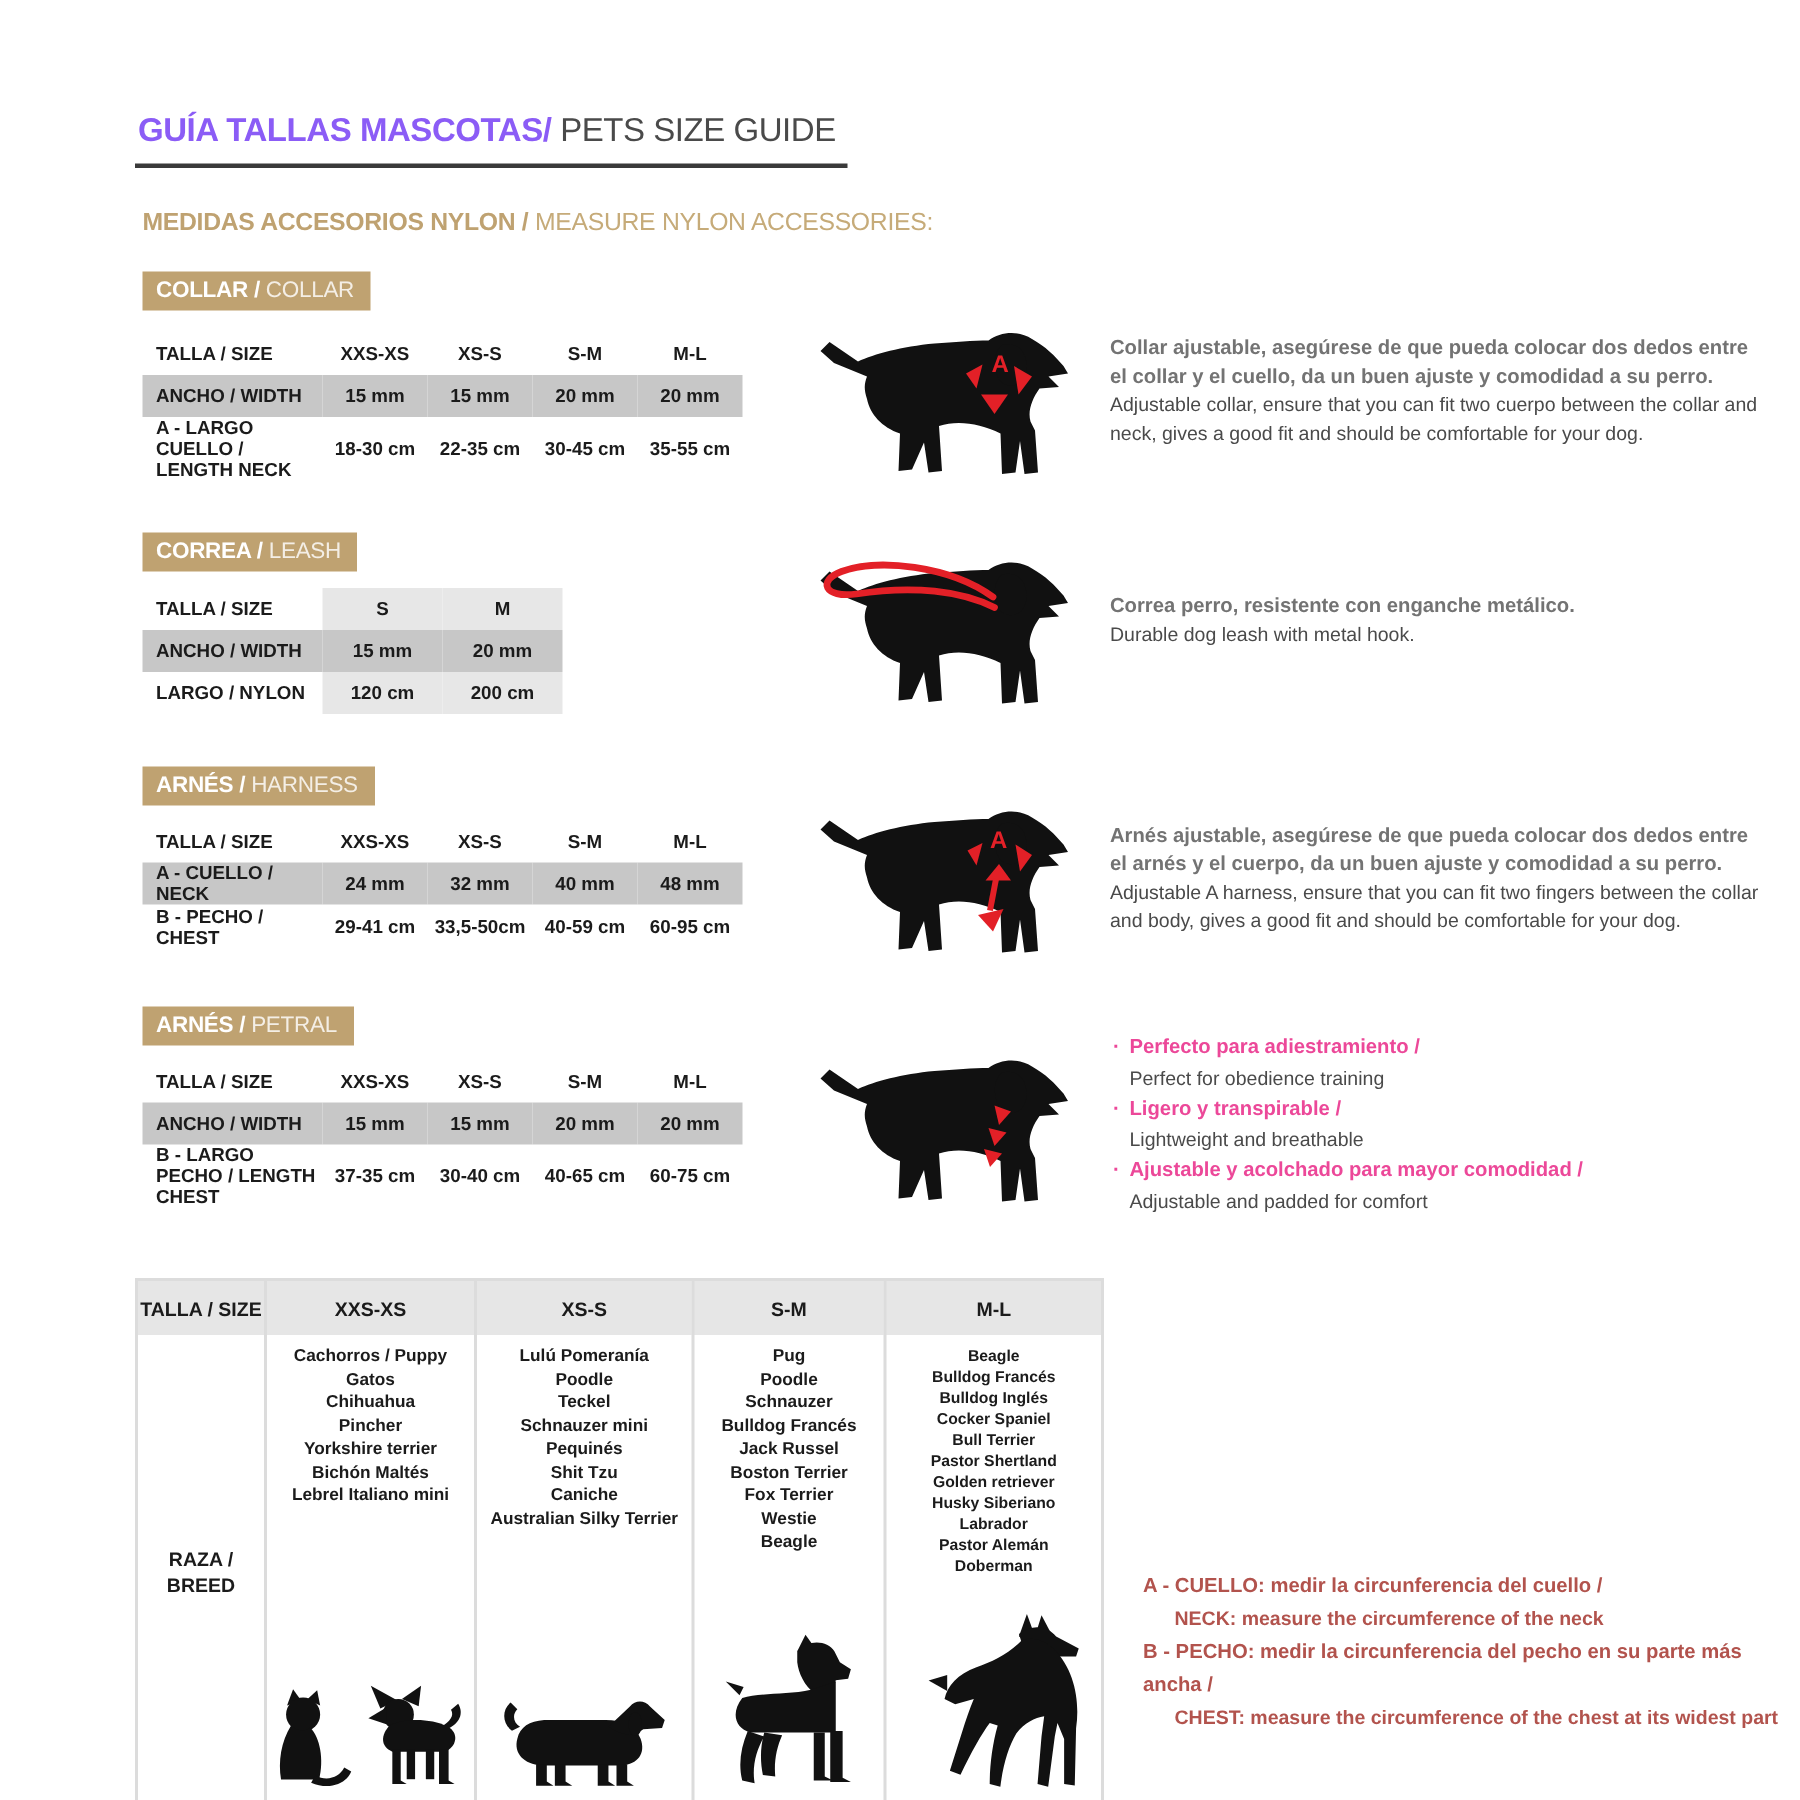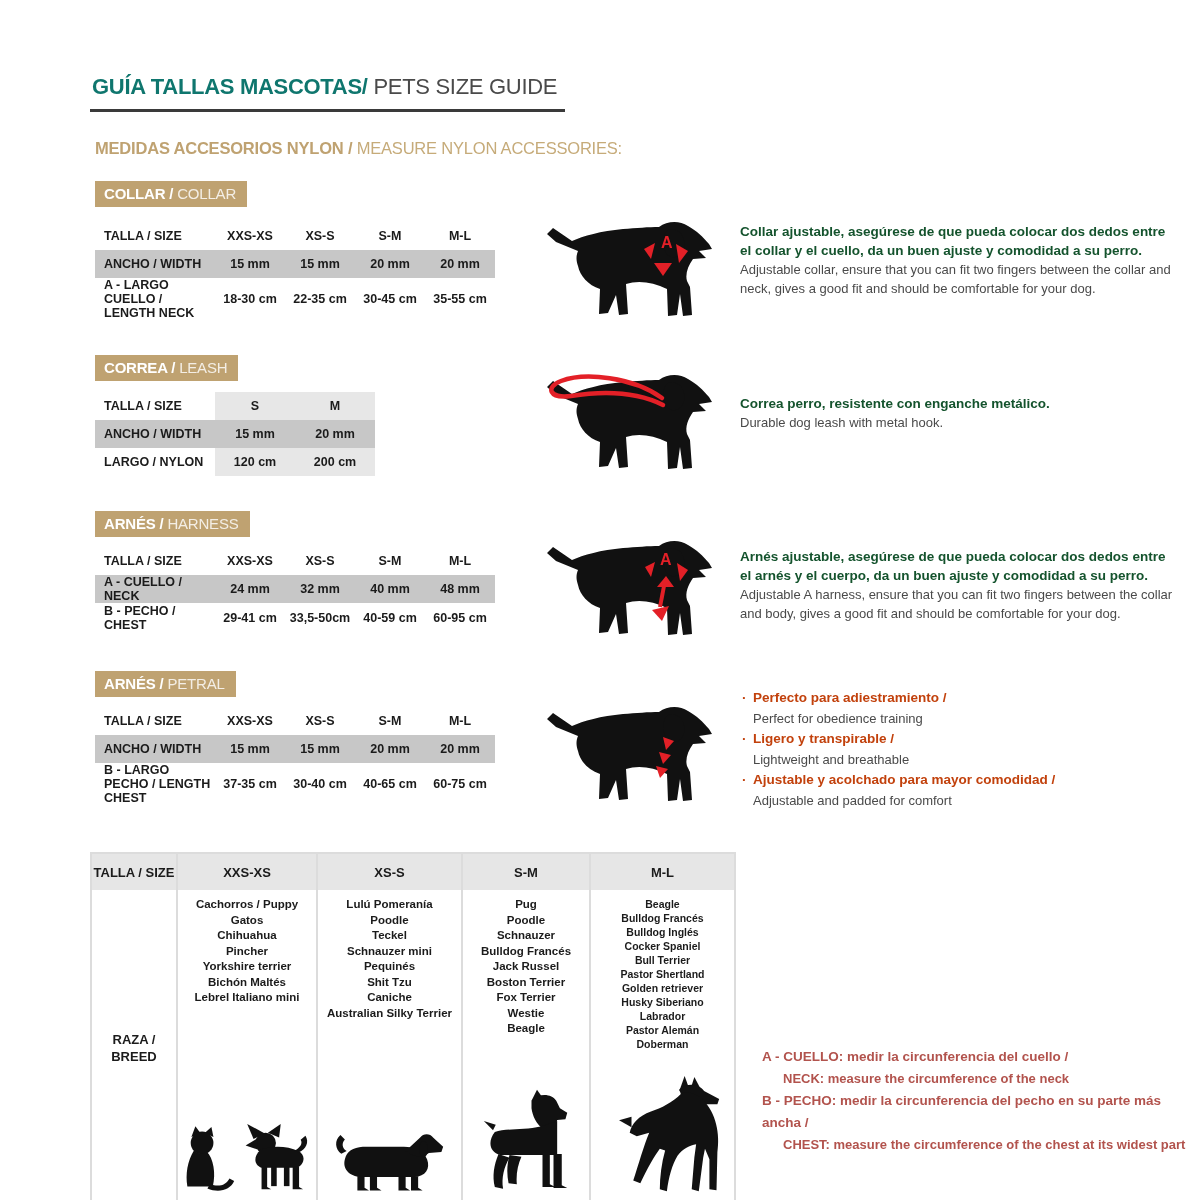--- a/index.html
+++ b/index.html
@@ -3,21 +3,21 @@
 <meta charset="utf-8">
 <style>
   html,body{margin:0;padding:0;background:#ffffff;}
   #sheet{position:relative;width:1200px;height:1200px;background:#fff;overflow:hidden;
          font-family:"Liberation Sans", sans-serif;color:#1b1b1b;}
   .abs{position:absolute;}
 
   
   .title-wrap{left:90px;top:74px;border-bottom:3px solid #3a3a3a;padding:0 8px 9px 2px;
               font-size:22px;letter-spacing:-0.3px;white-space:nowrap;}
-  .title-es{font-weight:700;color:#0f766e;}
+  .title-es{font-weight:700;color:#8b5cf6;}
   .title-en{font-weight:400;color:#4a4a4a;}
   .subtitle{left:95px;top:139px;font-size:16.5px;letter-spacing:-0.2px;white-space:nowrap;}
   .sub-es{font-weight:700;color:#bfa271;}
   .sub-en{font-weight:400;color:#c6ab79;}
 
   
   .badge{background:#bfa271;color:#fff;font-size:15px;padding:4px 11px 5px 9px;
          display:inline-block;letter-spacing:-0.2px;white-space:nowrap;}
   .badge-es{font-weight:700;text-align:center;}
   .badge-en{font-weight:400;color:rgba(255,255,255,0.82);}
@@ -27,26 +27,26 @@
   .stable td{font-weight:700;font-size:12.5px;color:#1b1b1b;text-align:center;
              vertical-align:middle;padding:0;line-height:14px;}
   .stable td.lab{text-align:left;padding-left:9px;}
   .stable tr{height:28px;}
   .stable tr.tall{height:42px;margin-top:28px;}
   .stable tr.shade td{background:#c7c7c7;}
   .stable td.lt{background:#e7e7e7;}
 
   
   .desc{width:434px;font-size:13.5px;line-height:19px;}
-  .desc .es{display:block;font-weight:700;color:#14532d;}
+  .desc .es{display:block;font-weight:700;color:#737373;}
   .desc .en{display:block;font-weight:400;color:#4a4a4a;font-size:13px;}
 
   .bullets{width:440px;}
   .bullet{position:relative;padding-left:11px;font-size:13.5px;line-height:20.5px;}
-  .bullet .es{display:block;font-weight:700;color:#c2410c;}
+  .bullet .es{display:block;font-weight:700;color:#ec4899;}
   .bullet .es::before{content:"\00B7";position:absolute;left:0;font-weight:700;}
   .bullet .en{display:block;font-weight:400;color:#4a4a4a;font-size:13px;}
 
   
   .breeds{left:90px;top:852px;width:642px;display:grid;
           grid-template-columns:84px 140px 145px 128px 145px;
           border:2px solid #dcdcdc;}
   .bhead{height:36px;background:#e6e6e6;display:flex;align-items:center;justify-content:center;
          font-weight:700;font-size:13px;}
   .bcell{border-left:2px solid #dcdcdc;}
@@ -139,21 +139,21 @@
       <use href="#dogsil" xlink:href="#dogsil"></use>
       <text class="redA" x="120" y="30">A</text>
       <polygon class="red" points="103,31 114,25 110,41"></polygon>
       <polygon class="red" points="135,26 147,33 138,45"></polygon>
       <polygon class="red" points="113,45 131,45 122,58"></polygon>
     </svg>
   </div>
 
   <div class="abs desc" style="left:740px;top:222px;">
     <span class="es">Collar ajustable, asegúrese de que pueda colocar dos dedos entre el collar y el cuello, da un buen ajuste y comodidad a su perro.</span>
-    <span class="en">Adjustable collar, ensure that you can fit two fingers between the collar and neck, gives a good fit and should be comfortable for your dog.</span>
+    <span class="en">Adjustable collar, ensure that you can fit two cuerpo between the collar and neck, gives a good fit and should be comfortable for your dog.</span>
   </div>
 
   <div class="abs badge" style="left:95px;top:355px;">
     <span class="badge-es">CORREA / </span><span class="badge-en">LEASH</span>
   </div>
 
   <table class="abs stable" style="left:95px;top:392px;">
     <colgroup>
         <col style="width:120px">
         <col style="width:80px">

